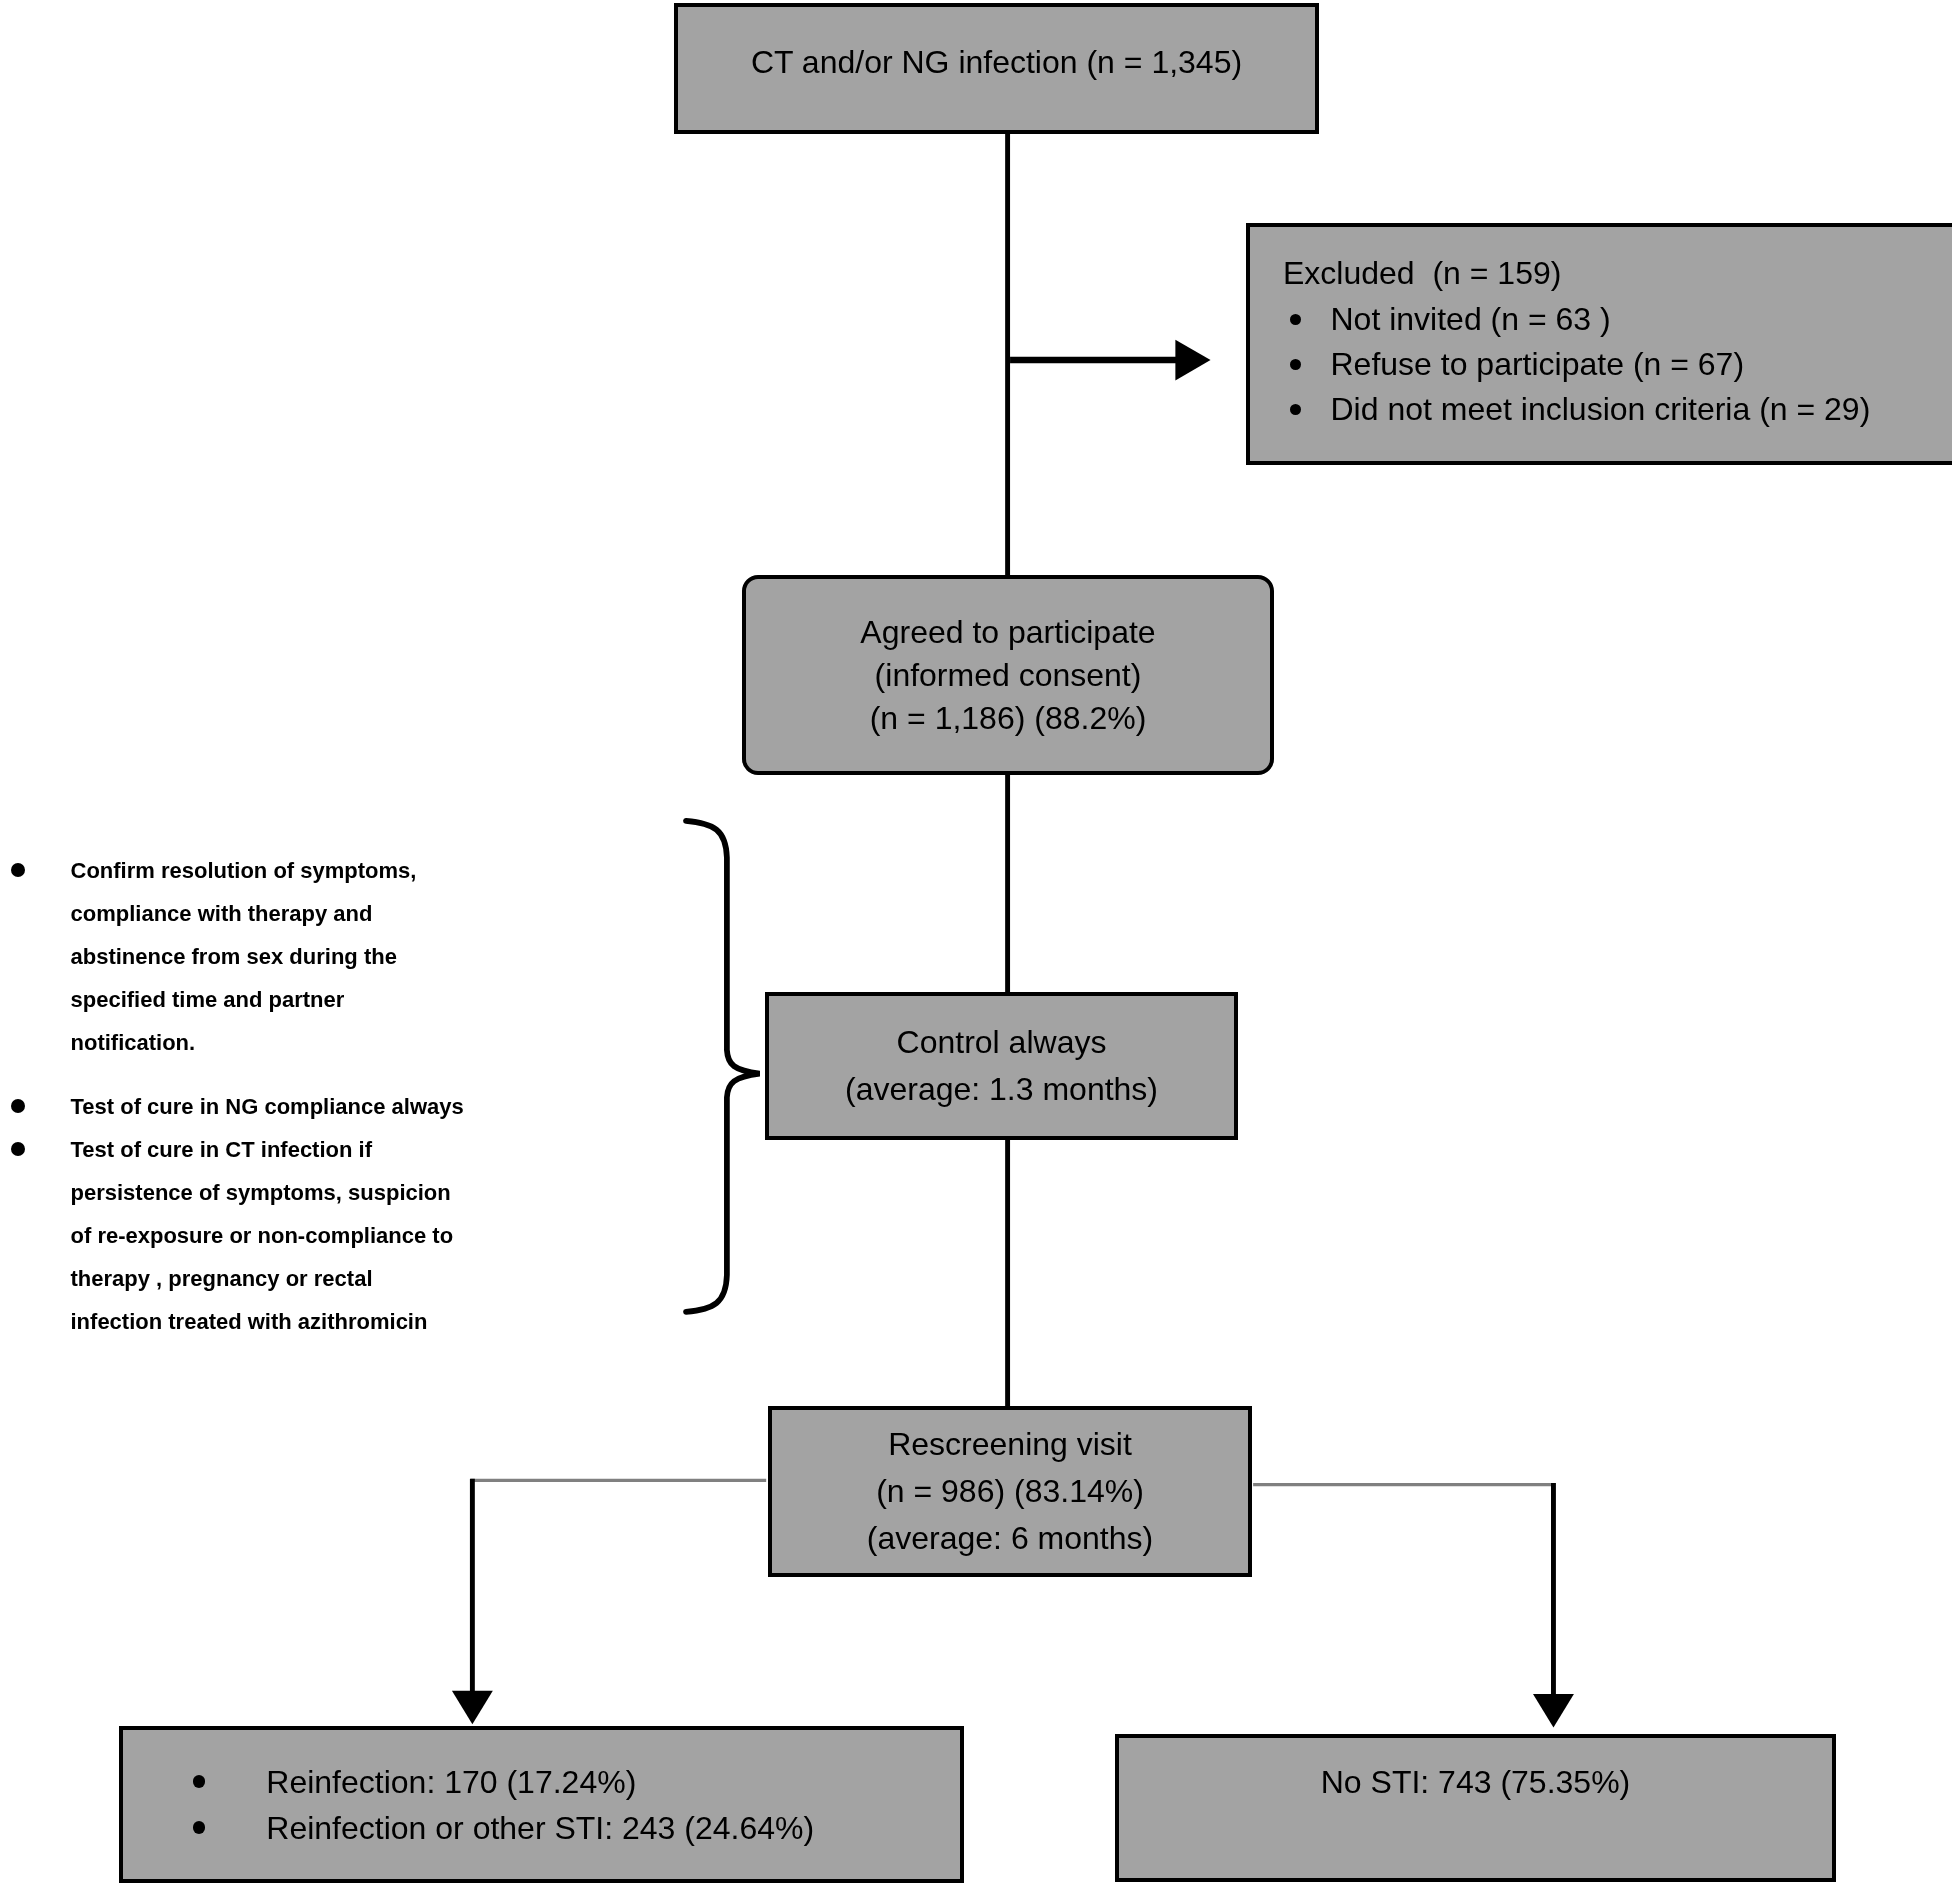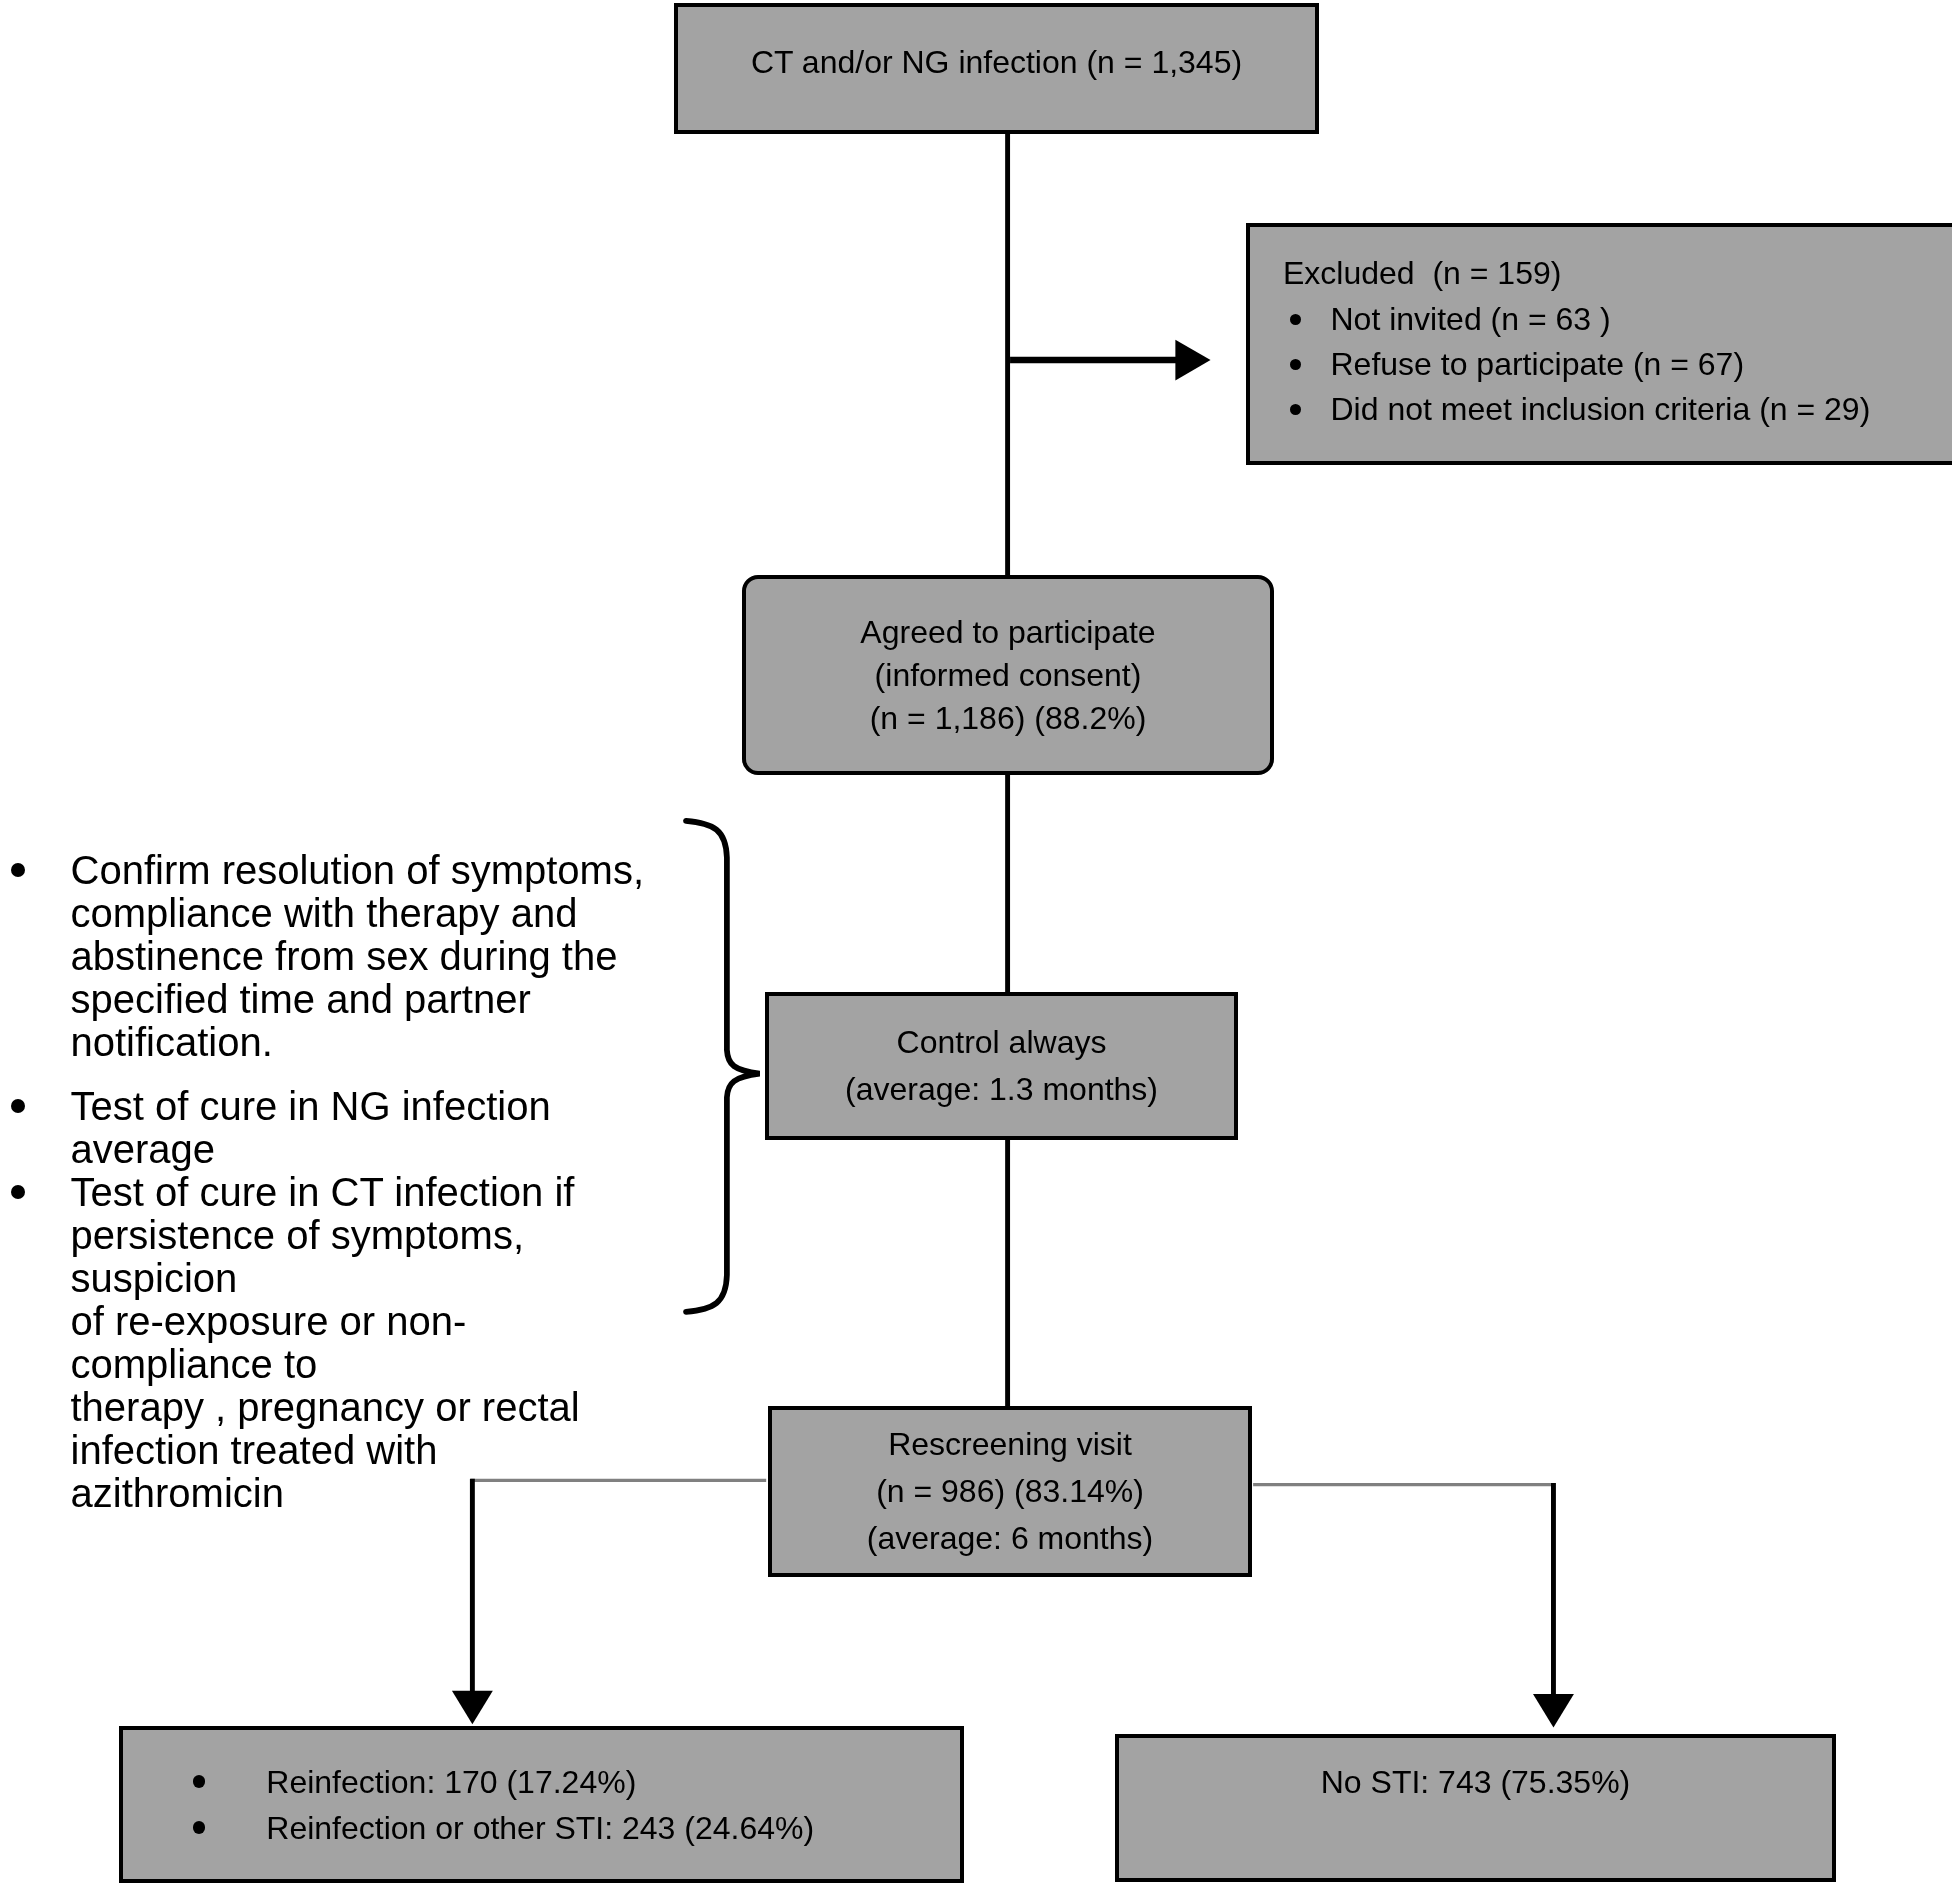--- a/index.html
+++ b/index.html
@@ -84,22 +84,23 @@
   #box-outcome-left .dot { margin: 0 61px 0 70px; width: 12.3px; height: 12.3px; }
   #box-outcome-right {
     left: 1115px; top: 1734px; width: 721px; height: 148px;
     text-align: center;
     padding-top: 23px;
   }
 
   #side-note {
     position: absolute;
     left: 6.5px; top: 849px; width: 638px;
-    font-size: 40px;
+    font-size: 22px;
     line-height: 43px;
+    font-weight: bold;
   }
   .note-item {
     position: relative;
     padding-left: 64px;
   }
   .note-item .dot {
     position: absolute;
     left: 4.9px; top: 14px;
     width: 14px; height: 14px;
   }
@@ -189,21 +190,21 @@
     <div class="note-item" id="note-item-1">
       <span class="dot"></span>
       <div>Confirm resolution of symptoms,</div>
       <div>compliance with therapy and</div>
       <div>abstinence from sex during the</div>
       <div>specified time and partner</div>
       <div>notification.</div>
     </div>
     <div class="note-item" id="note-item-2">
       <span class="dot"></span>
-      <div>Test of cure in NG infection average</div>
+      <div>Test of cure in NG compliance always</div>
     </div>
     <div class="note-item" id="note-item-3">
       <span class="dot"></span>
       <div>Test of cure in CT infection if</div>
       <div>persistence of symptoms, suspicion</div>
       <div>of re-exposure or non-compliance to</div>
       <div>therapy , pregnancy or rectal</div>
       <div>infection treated with azithromicin</div>
     </div>
   </div>

